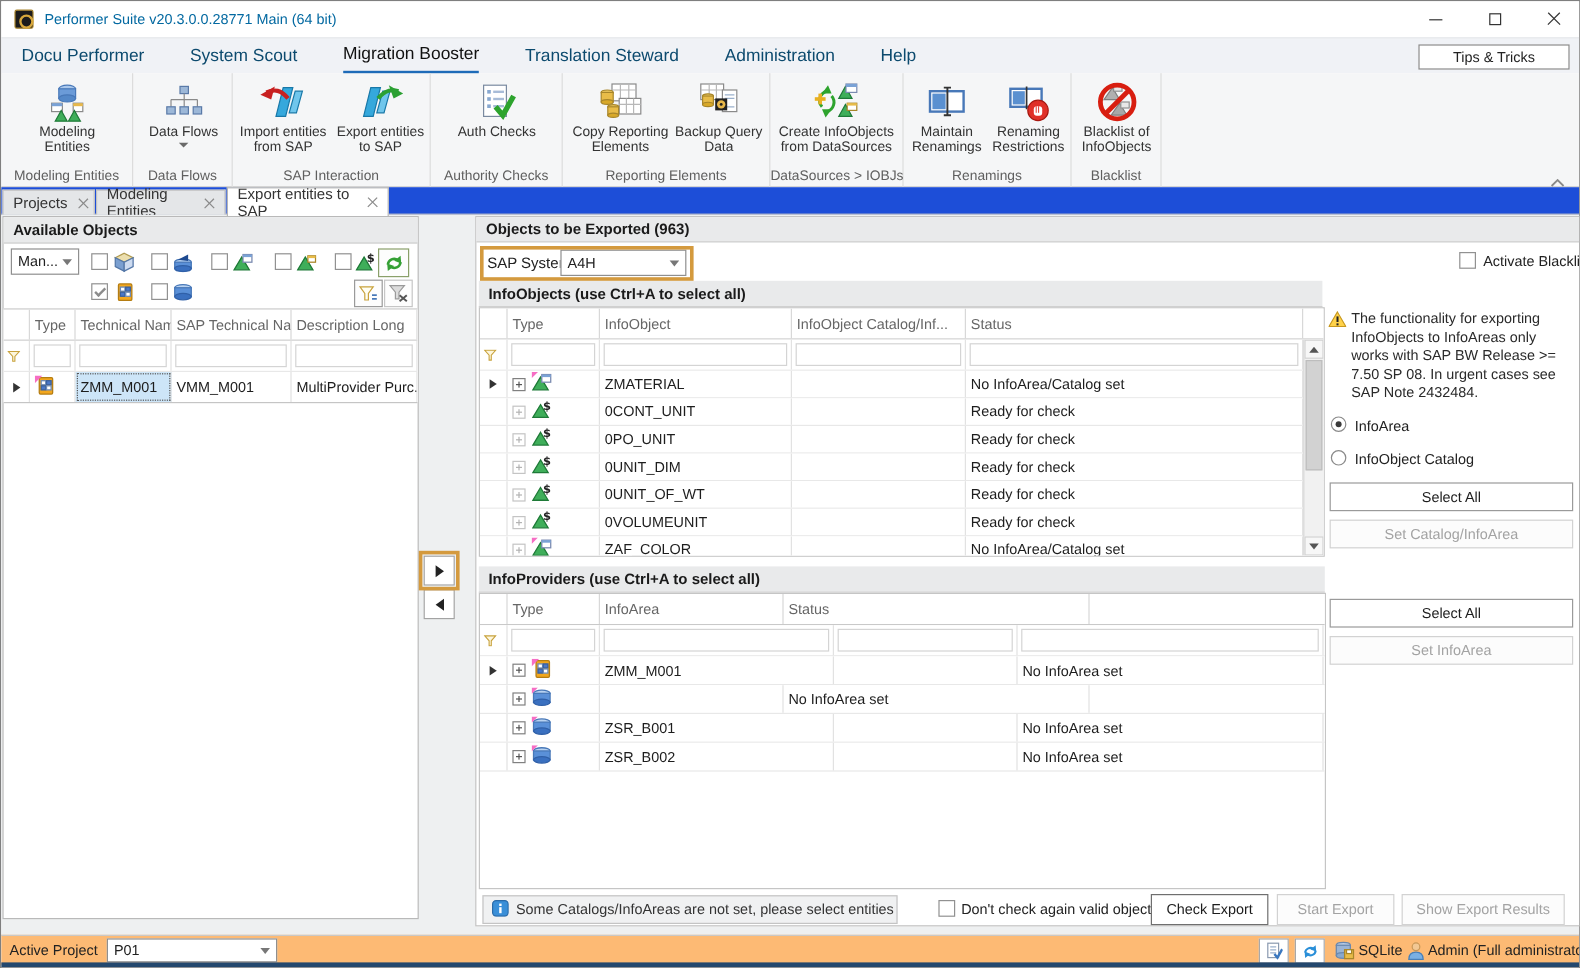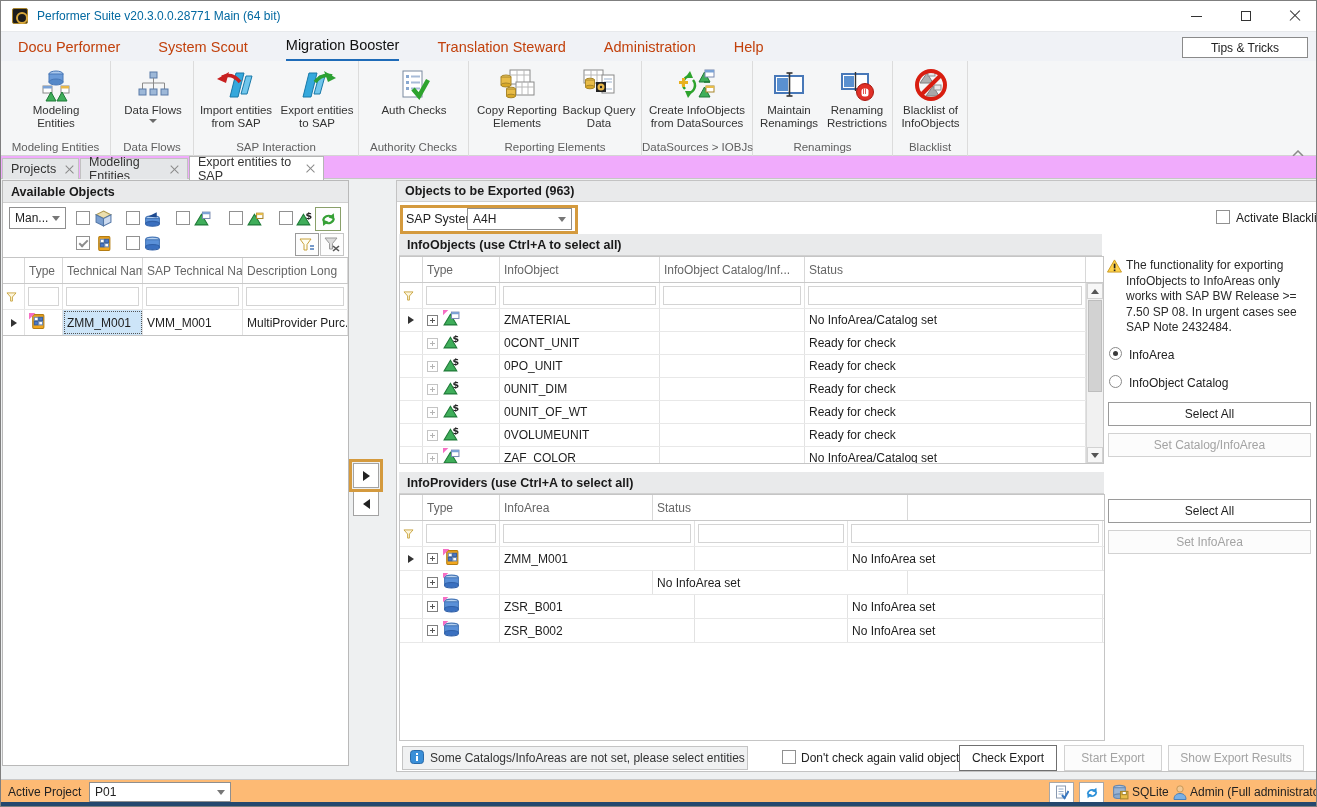--- a/index.html
+++ b/index.html
@@ -14,36 +14,36 @@
 .winbtn{position:absolute;top:0;width:46px;height:30px;display:flex;align-items:center;justify-content:center}
 .win-min-g{width:11px;height:1px;background:#333}
 .win-max-g{width:10px;height:10px;border:1px solid #333}
 .win-close-g{position:relative;width:12px;height:12px}
 .win-close-g::before,.win-close-g::after{content:"";position:absolute;left:-1px;top:5px;width:14px;height:1.4px;background:#333}
 .win-close-g::before{transform:rotate(45deg)}.win-close-g::after{transform:rotate(-45deg)}
 
 
 .menubar{position:absolute;left:0;top:30px;right:0;height:30px;background:#f0f2f6;border-top:1px solid #e7e9ec}
 .menuitems{position:absolute;left:17px;top:0;height:30px;display:flex;gap:38px}
-.menu-item{height:30px;line-height:30px;font-size:14.5px;color:#c2410c;white-space:nowrap}
+.menu-item{height:30px;line-height:30px;font-size:14.5px;color:#0c4a6e;white-space:nowrap}
 .menu-item.active{height:30px;line-height:27px;border-bottom:3px solid #1e6bb8;color:#111}
 .tipsbtn{position:absolute;right:8px;top:5px;width:126px;height:21px;background:#fff;border:1px solid #8a8a8a;font-size:12px;color:#222;display:flex;align-items:center;justify-content:center}
 
 
 .ribbon{position:absolute;left:0;top:60px;right:0;height:95px;background:#f5f6f7;border-bottom:1px solid #d4d4d4}
 .rgroup{position:absolute;top:0;height:95px;border-right:1px solid #dcdcdc}
 .rcaption{position:absolute;bottom:3px;left:0;right:0;text-align:center;font-size:11.5px;color:#5f5f5f;white-space:nowrap}
 .ritem{position:absolute;top:5px;display:flex;flex-direction:column;align-items:center}
 .ricon{height:38px;display:flex;align-items:center;justify-content:center}
 .rlabel{font-size:11.5px;line-height:13px;color:#333;text-align:center;white-space:pre-line}
 .ddchev{width:0;height:0;border-left:4px solid transparent;border-right:4px solid transparent;border-top:4px solid #6a6a6a;margin-top:2px}
 .ribchev{position:absolute;right:14px;bottom:6px;width:10px;height:6px}
 
 
-.tabbar{position:absolute;left:0;top:155px;right:0;height:23px;background:#f0abfc;border-bottom:1px solid #c6c6c6}
+.tabbar{position:absolute;left:0;top:155px;right:0;height:23px;background:#1d4ed8;border-bottom:1px solid #c6c6c6}
 .dtab{position:absolute;top:2px;height:21px;background:#e4e6e8;border:1px solid #c2c2c2;border-bottom:none;display:flex;align-items:center;padding:0 8px;font-size:12.5px;color:#333;gap:9px}
 .dtab.active{top:0;height:24px;background:#fff;border-color:#b5b5b5;z-index:2}
 .tclose{position:relative;width:9px;height:9px;flex:0 0 auto}
 .tclose::before,.tclose::after{content:"";position:absolute;left:-1px;top:4px;width:11px;height:1.3px;background:#8a8a8a}
 .tclose::before{transform:rotate(45deg)}.tclose::after{transform:rotate(-45deg)}
 
 
 .main{position:absolute;left:0;top:178px;width:1315px;height:600px;background:#eef0f1}
 
 

